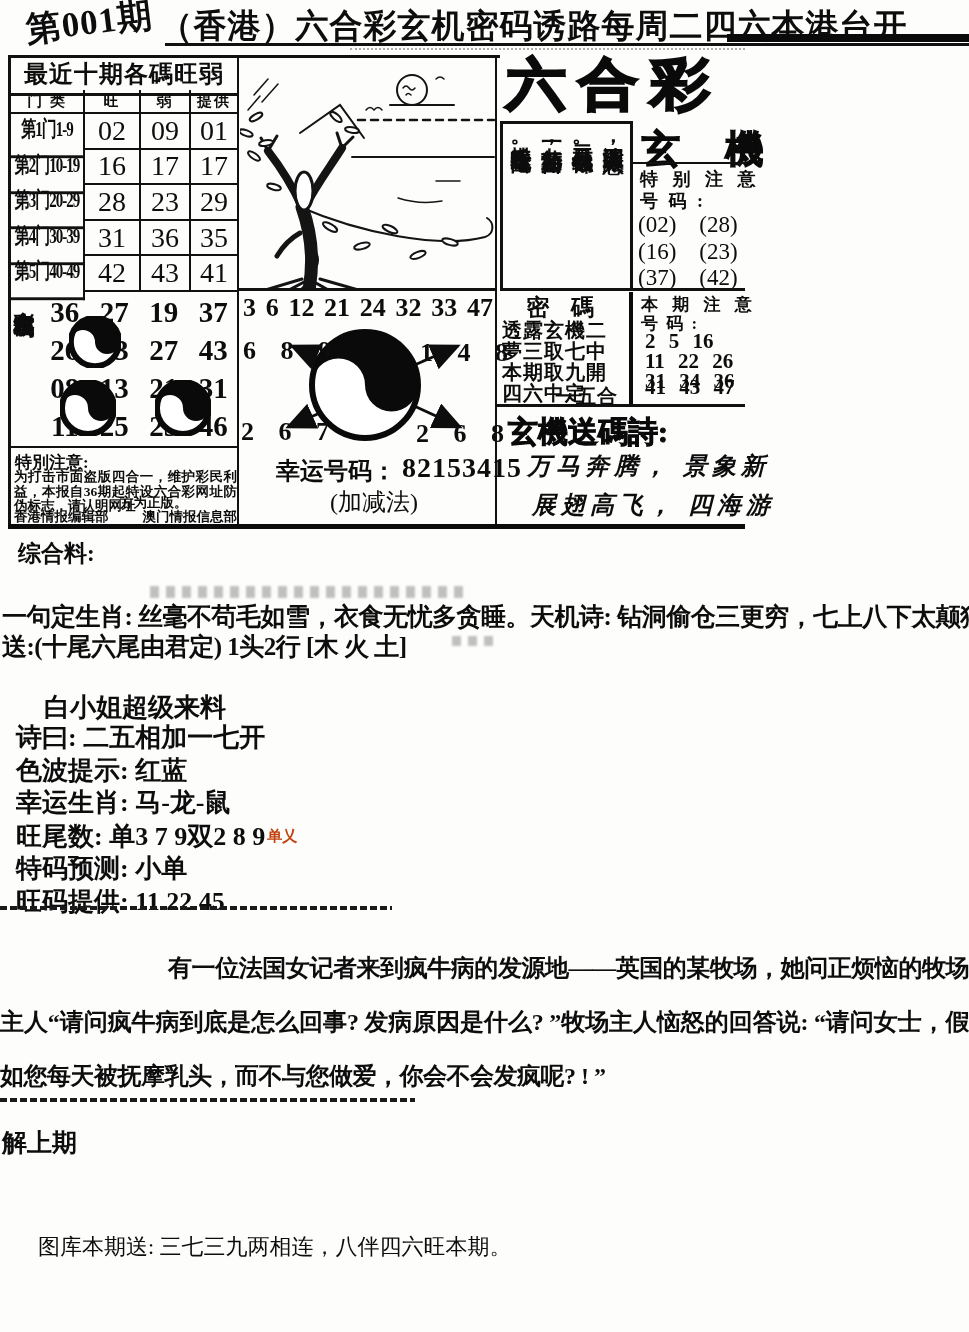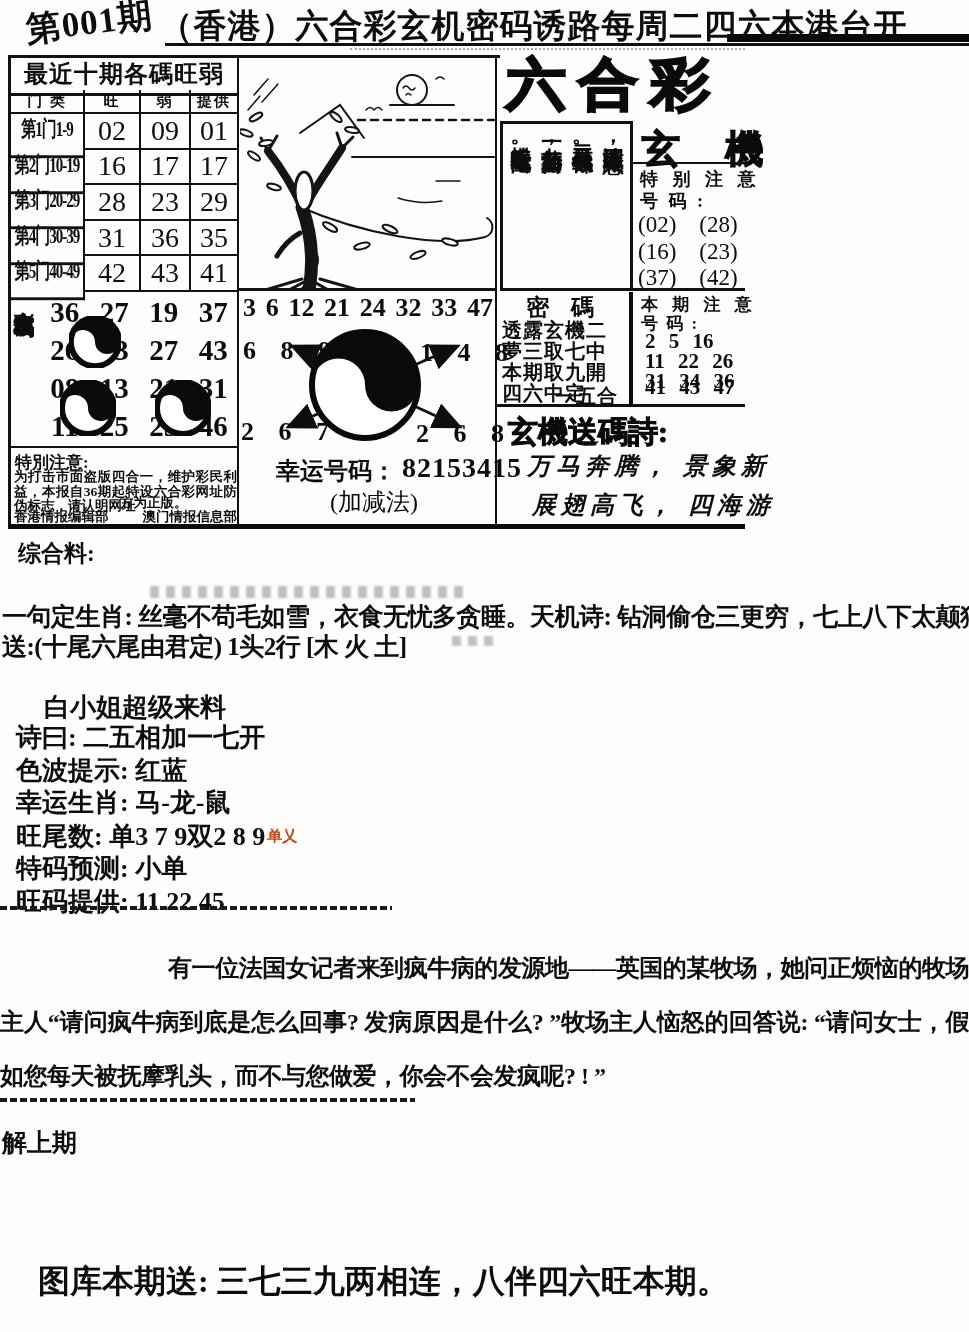--- a/index.html
+++ b/index.html
@@ -73,21 +73,21 @@
   .smudge { background:repeating-linear-gradient(90deg,#777 0 9px,transparent 9px 16px); filter:blur(1.2px); opacity:.45; }
   .t-line { left:2px; width:965px; font-size:25px; font-weight:bold; white-space:nowrap; letter-spacing:-0.5px; }
   .t-bx-title { left:44px; top:690px; font-size:26px; font-weight:bold; }
   .bx-lines { left:16px; top:722px; font-size:26px; font-weight:bold; line-height:32.5px; }
   .bx-tail { font-size:15px; font-weight:bold; color:#c2410c; vertical-align:4px; margin-left:2px; }
   .dash { height:4px; background:repeating-linear-gradient(90deg,#1a1a1a 0 7px,transparent 7px 10px); }
   .t-joke-h { left:2px; top:920px; font-size:25px; font-weight:bold; letter-spacing:-0.5px; }
   .t-joke { left:0px; top:941px; width:969px; font-size:24px; font-weight:bold; line-height:54px; text-indent:168px; letter-spacing:-0.5px; text-align:justify; }
   .t-jie-h { left:2px; top:1126px; font-size:25px; font-weight:bold; }
   .t-jie { left:0px; top:1158px; width:969px; font-size:26px; font-weight:bold; line-height:41px; letter-spacing:-0.5px; text-align:justify; }
-  .t-tuku { left:38px; top:1260px; font-size:32px; font-weight:bold; }
+  .t-tuku { left:38px; top:1232px; font-size:22px; font-weight:normal; }
   svg path, svg circle, svg ellipse, svg line { vector-effect:non-scaling-stroke; }
 </style>
 </head>
 <body>
 
 <div class="page">
 
   <svg width="0" height="0" style="position:absolute" aria-hidden="true">
     <defs>
       <symbol id="taiji" viewBox="0 0 100 100">

